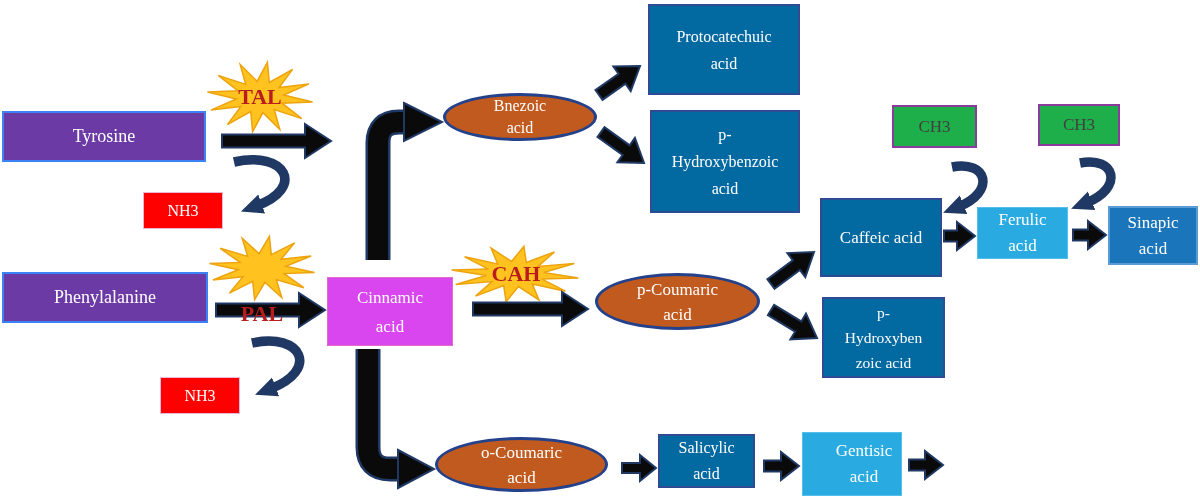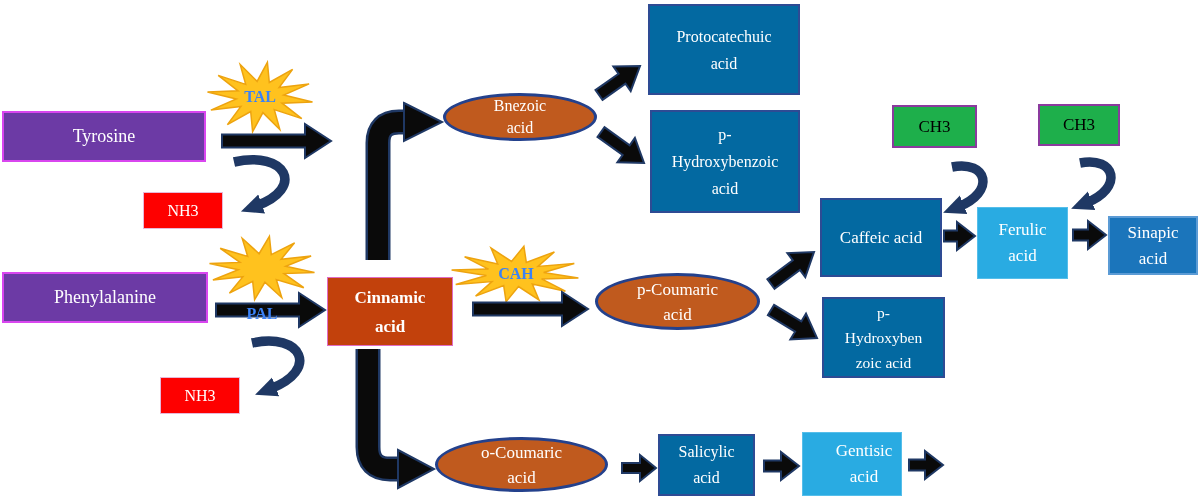--- a/index.html
+++ b/index.html
@@ -11,35 +11,35 @@
     font-family:"Liberation Serif","DejaVu Serif",serif;
   }
   #arrowlayer{position:absolute;left:0;top:0;width:1200px;height:497px;z-index:1;}
   .node{
     position:absolute;z-index:2;
     display:flex;align-items:center;justify-content:center;
     text-align:center;color:#ffffff;
     white-space:pre-line;
     box-sizing:border-box;
   }
-  .rect-purple{background:#6C3AA5;border:2px solid #d946ef;font-size:18px;}
+  .rect-purple{background:#6C3AA5;border:2px solid #3b82f6;font-size:18px;}
   .rect-red{background:#FE0000;border:1px solid #E7B8D8;font-size:16px;}
-  .rect-magenta{background:#c2410c;border:1px solid #E06CC4;font-size:17px;line-height:29px;font-weight:bold;}
+  .rect-magenta{background:#d946ef;border:1px solid #E06CC4;font-size:17px;line-height:29px;}
   .rect-navy{background:#0369a1;border:2px solid #2E4B94;font-size:16px;line-height:27px;}
-  .rect-green{background:#1EAF4B;border:2px solid #8B3A9E;color:#000000;font-size:17px;}
+  .rect-green{background:#1EAF4B;border:2px solid #8B3A9E;color:#404040;font-size:17px;}
   .rect-lightblue{background:#29ABE2;border:1px solid #55BEEA;font-size:17px;line-height:26px;}
   .rect-midblue{background:#1B75BB;border:2px solid #5B9BD5;font-size:17px;line-height:26px;}
   .ellipse-orange{
     background:#C05A1E;border:3px solid #24418C;border-radius:50%;
     font-size:16px;line-height:22px;
   }
   .enzyme-label{
     position:absolute;z-index:3;
     display:flex;align-items:center;justify-content:center;
-    color:#3b82f6;font-weight:600;font-size:16px;
+    color:#b91c1c;font-weight:600;font-size:22px;
   }
   .fat-arrow{fill:#0A0A0A;stroke:#1F3864;stroke-width:2;}
   .elbow-outline{fill:none;stroke:#1F3864;stroke-width:25;}
   .elbow-core{fill:none;stroke:#0A0A0A;stroke-width:20;}
   .elbow-head{fill:#0A0A0A;stroke:#1F3864;stroke-width:2;}
   .curved-arrow{fill:none;stroke:#1F3864;stroke-width:9.5;}
   .starburst{fill:#FFC21E;stroke:#EDA30F;stroke-width:1.5;}
 </style>
 </head>
 <body>
@@ -115,30 +115,30 @@
   <div class="node rect-navy" style="left:820px;top:198px;width:122px;height:79px;font-size:17px;">Caffeic acid</div>
 
   <div class="node rect-navy" style="left:822px;top:297px;width:123px;height:81px;font-size:15.5px;line-height:25px;">p-
 Hydroxyben
 zoic acid</div>
 
   <div class="node rect-green" style="left:892px;top:105px;width:85px;height:43px;">CH3</div>
 
   <div class="node rect-green" style="left:1038px;top:104px;width:82px;height:42px;">CH3</div>
 
-  <div class="node rect-lightblue" style="left:977px;top:207px;width:91px;height:72px;">Ferulic
+  <div class="node rect-lightblue" style="left:977px;top:207px;width:91px;height:52px;">Ferulic
 acid</div>
 
-  <div class="node rect-midblue" style="left:1108px;top:206px;width:90px;height:59px;margin-top:10px;">Sinapic
+  <div class="node rect-midblue" style="left:1108px;top:206px;width:90px;height:59px;">Sinapic
 acid</div>
 
   <div class="node ellipse-orange" style="left:435px;top:437px;width:173px;height:55px;font-size:17px;line-height:25px;">o-Coumaric
 acid</div>
 
-  <div class="node rect-navy" style="left:658px;top:434px;width:97px;height:62px;line-height:26px;">Salicylic
+  <div class="node rect-navy" style="left:658px;top:434px;width:97px;height:54px;line-height:26px;">Salicylic
 acid</div>
 
   <div class="node rect-lightblue" style="left:802px;top:432px;width:100px;height:64px;padding-left:24px;">Gentisic
 acid</div>
 
 
   <div class="enzyme-label" style="left:220px;top:84px;width:80px;height:26px;">TAL</div>
   <div class="enzyme-label" style="left:222px;top:259px;width:80px;height:26px;margin-top:42px;">PAL</div>
   <div class="enzyme-label" style="left:476px;top:261px;width:80px;height:26px;font-family:Liberation Serif, serif;">CAH</div>
 

